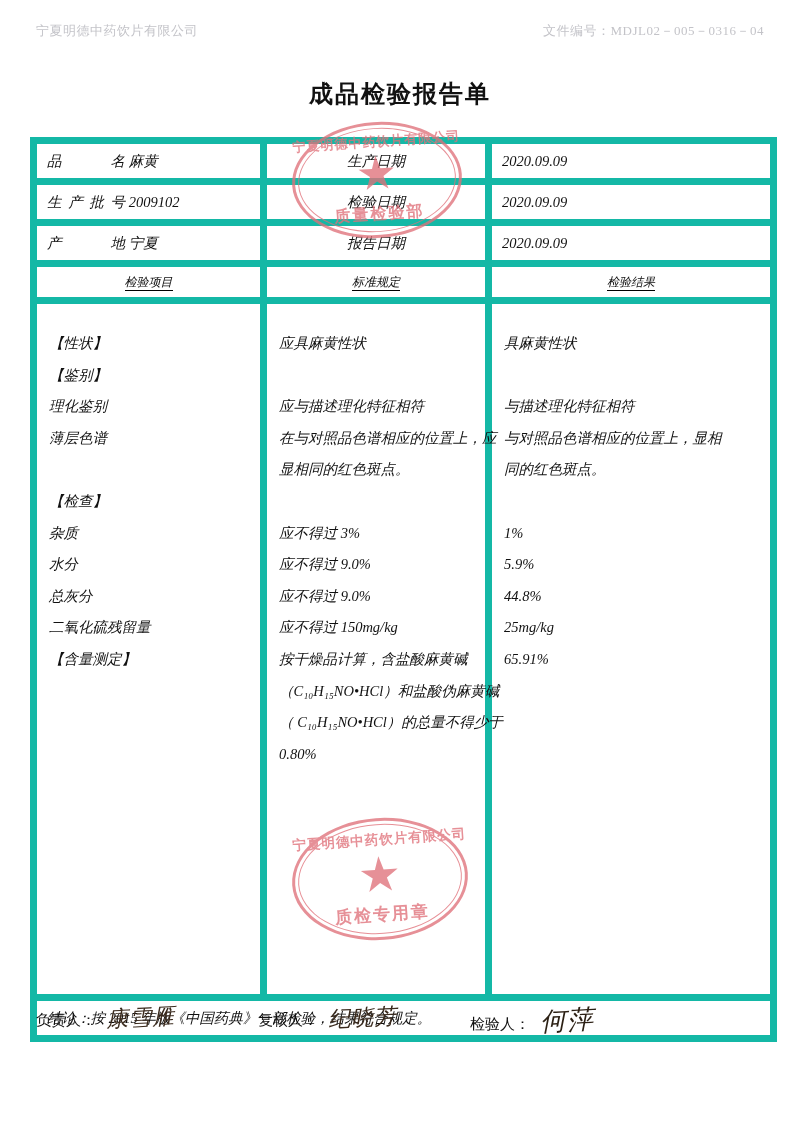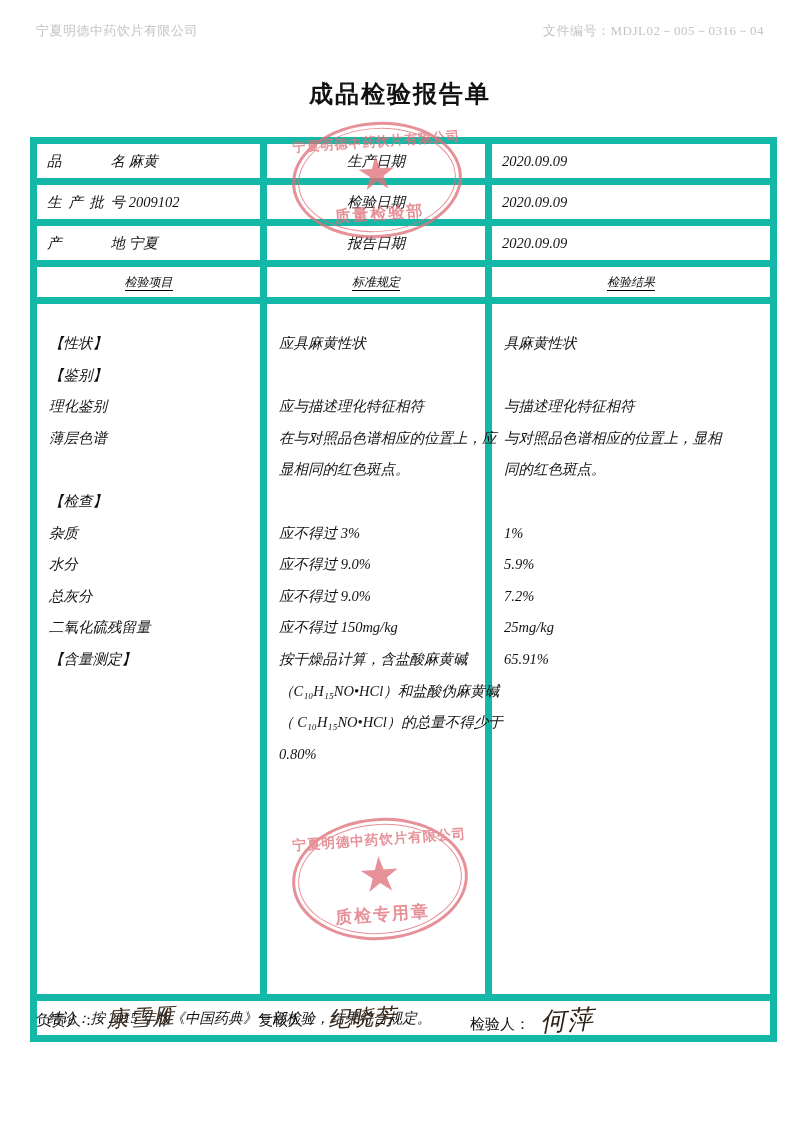--- a/index.html
+++ b/index.html
@@ -354,21 +354,21 @@
         <td>
           <div class="body-col">
             <div class="ln">具麻黄性状</div>
             <div class="ln blank">&nbsp;</div>
             <div class="ln">与描述理化特征相符</div>
             <div class="ln">与对照品色谱相应的位置上，显相</div>
             <div class="ln">同的红色斑点。</div>
             <div class="ln blank">&nbsp;</div>
             <div class="ln">1%</div>
             <div class="ln">5.9%</div>
-            <div class="ln">7.2%</div>
+            <div class="ln">44.8%</div>
             <div class="ln">25mg/kg</div>
             <div class="ln">65.91%</div>
           </div>
         </td>
       </tr>
 
       <tr class="concl">
         <td colspan="3">
           <div class="cell-pad">结论：按 2015 年版《中国药典》一部检验，结果符合规定。</div>
         </td>

